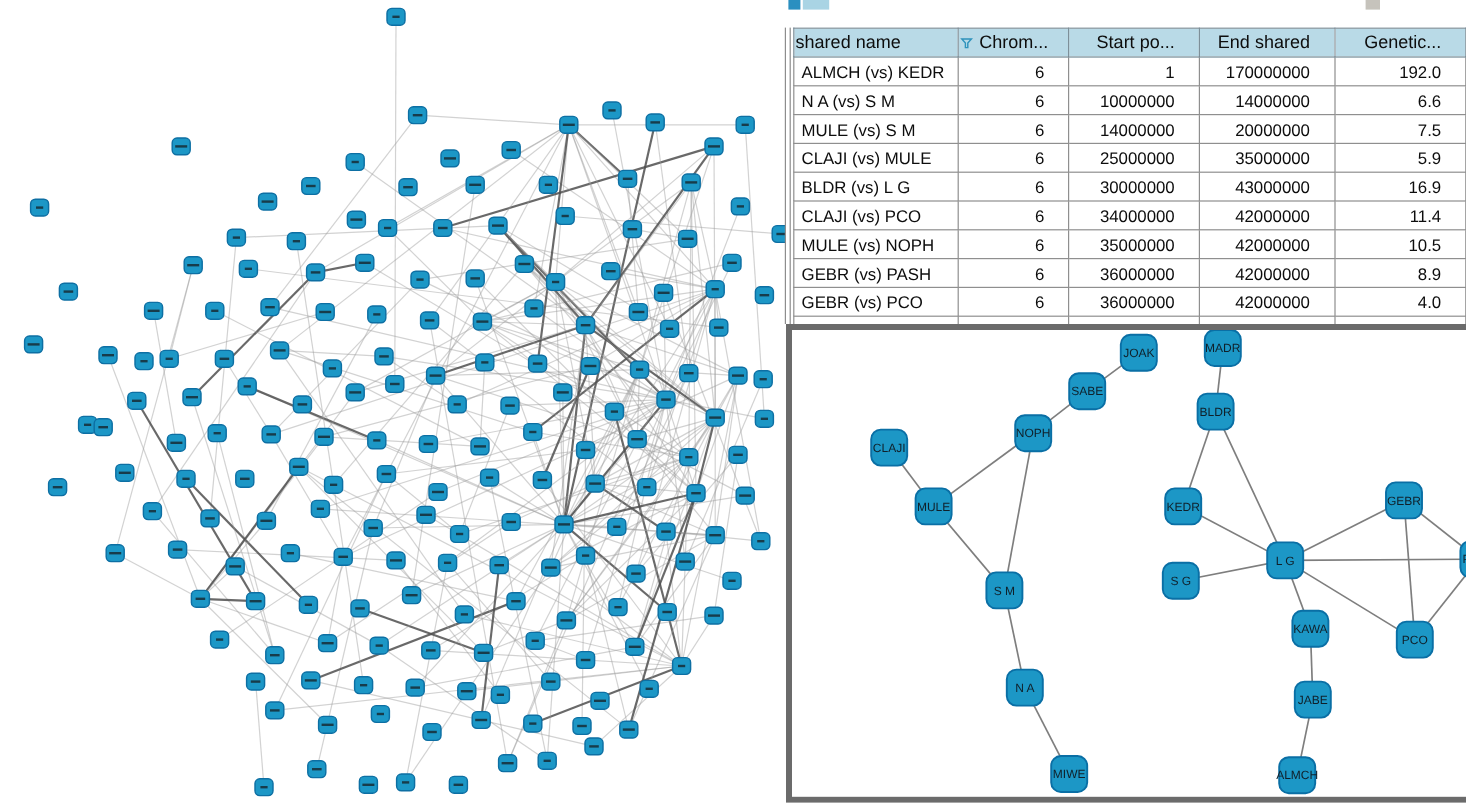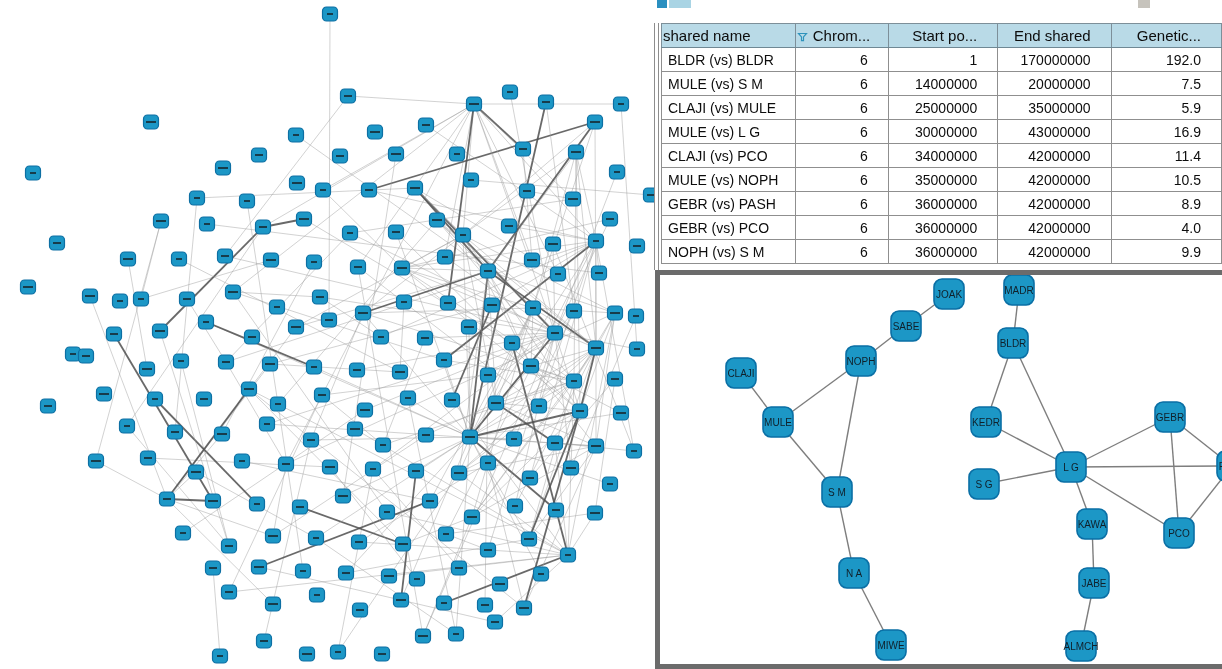--- a/index.html
+++ b/index.html
@@ -1091,42 +1091,49 @@
           <th style="width: 102px;"><svg class="funnel" width="11" height="10">
               <path d="M1.5 1.5h8l-3 3.4v3.8h-2V4.9z" fill="none" stroke="#2e93bc" stroke-width="1.2"></path>
             </svg><span>Chrom...</span></th>
           <th class="ar" style="width: 104px;"><span>Start po...</span></th>
           <th class="ar" style="width: 102px;"><span>End shared</span></th>
           <th class="ar" style="width: 106px;"><span>Genetic...</span></th>
         </tr>
       </thead>
     <tbody id="tbl-body">
         <tr>
-          <td class="al">BLDR (vs) BLDR</td>
+          <td class="al">ALMCH (vs) KEDR</td>
           <td class="ar">6</td>
           <td class="ar">1</td>
           <td class="ar">170000000</td>
           <td class="ar">192.0</td>
+        </tr>
+        <tr>
+          <td class="al">N A (vs) S M</td>
+          <td class="ar">6</td>
+          <td class="ar">10000000</td>
+          <td class="ar">14000000</td>
+          <td class="ar">6.6</td>
         </tr>
         <tr>
           <td class="al">MULE (vs) S M</td>
           <td class="ar">6</td>
           <td class="ar">14000000</td>
           <td class="ar">20000000</td>
           <td class="ar">7.5</td>
         </tr>
         <tr>
           <td class="al">CLAJI (vs) MULE</td>
           <td class="ar">6</td>
           <td class="ar">25000000</td>
           <td class="ar">35000000</td>
           <td class="ar">5.9</td>
         </tr>
         <tr>
-          <td class="al">MULE (vs) L G</td>
+          <td class="al">BLDR (vs) L G</td>
           <td class="ar">6</td>
           <td class="ar">30000000</td>
           <td class="ar">43000000</td>
           <td class="ar">16.9</td>
         </tr>
         <tr>
           <td class="al">CLAJI (vs) PCO</td>
           <td class="ar">6</td>
           <td class="ar">34000000</td>
           <td class="ar">42000000</td>

